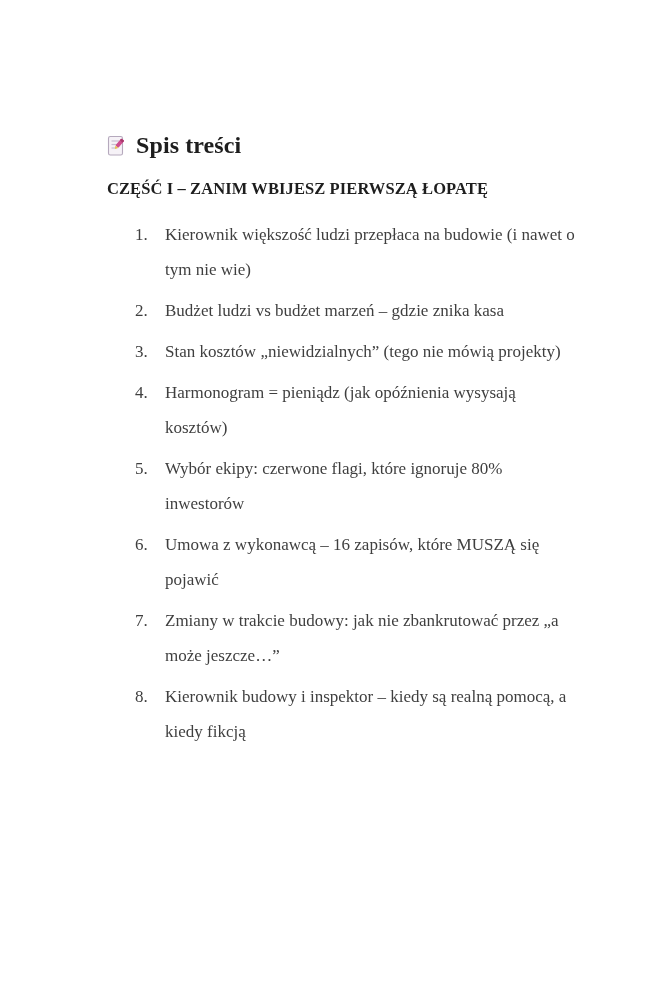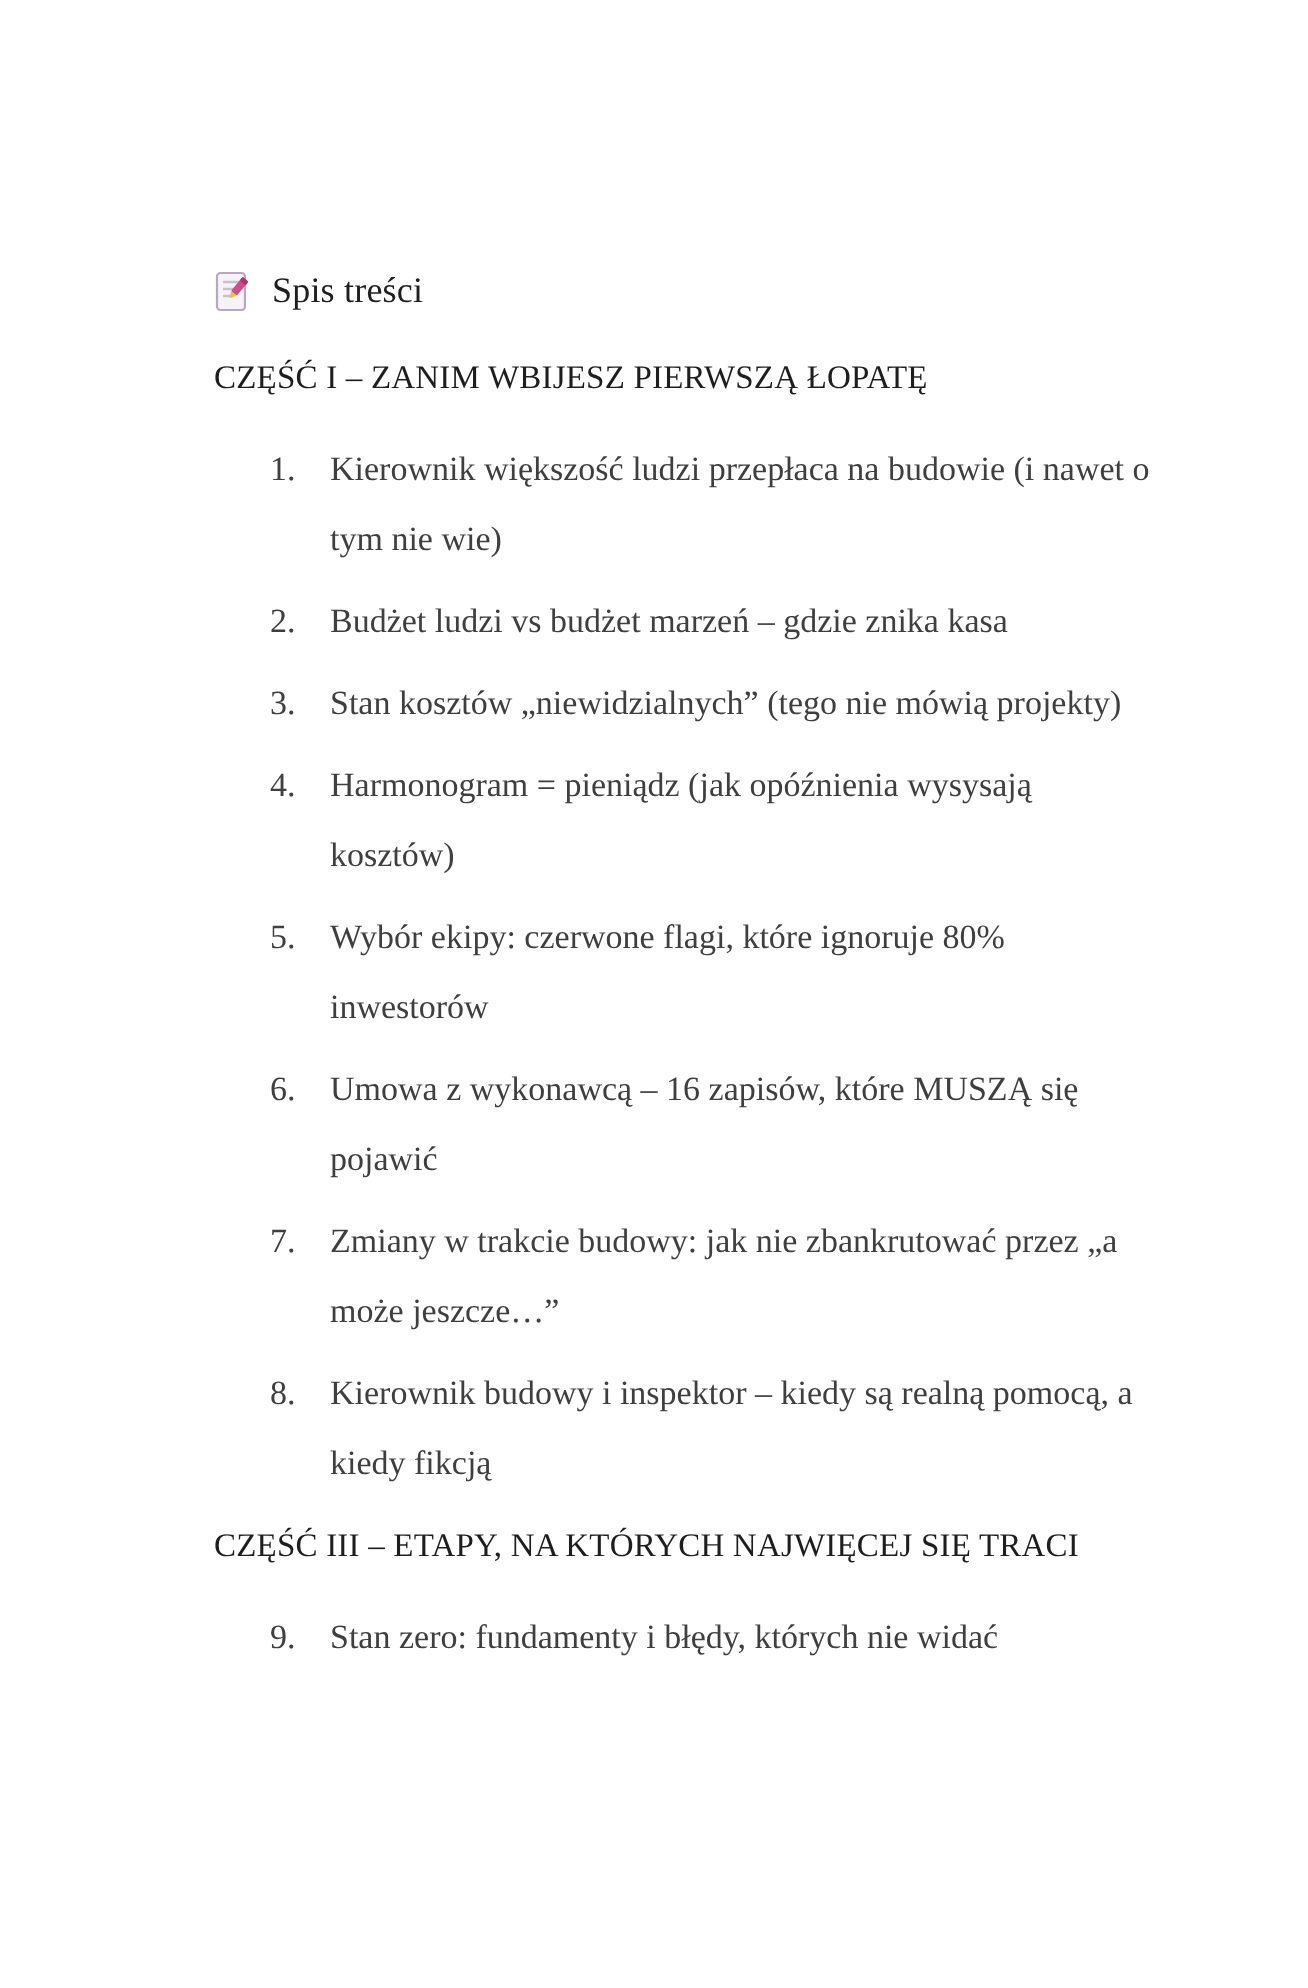--- a/index.html
+++ b/index.html
@@ -20,27 +20,27 @@
     padding:128px 78px 0 106px;
     overflow:hidden;
   }
   
   .toc-header{
     display:flex;align-items:center;gap:9px;
     height:35px;margin-bottom:8px;
   }
   .memo-icon{display:inline-flex;width:21px;height:22px;flex:0 0 auto;}
   .toc-title{
-    font-size:18px;font-weight:normal;
+    font-size:24px;font-weight:bold;
     color:var(--text-heading);
     letter-spacing:0.1px;
   }
   
   .toc-section h2{
-    font-size:16.5px;font-weight:normal;
+    font-size:16.5px;font-weight:bold;
     color:var(--text-heading);
     line-height:35px;
     margin:0 0 11px 1px;
     letter-spacing:0.1px;
     white-space:nowrap;
   }
   
   .toc-section ol{
     list-style:none;
     padding-left:29px;   
@@ -117,24 +117,15 @@
           <li>
             <span class="num">7.</span>
             <span class="txt">Zmiany w trakcie budowy: jak nie zbankrutować przez „a może jeszcze…”</span>
           </li>
           <li>
             <span class="num">8.</span>
             <span class="txt">Kierownik budowy i inspektor – kiedy są realną pomocą, a kiedy fikcją</span>
           </li>
         </ol>
       </section>
-      <section class="toc-section">
-        <h2>CZĘŚĆ III – ETAPY, NA KTÓRYCH NAJWIĘCEJ SIĘ TRACI</h2>
-        <ol>
-          <li>
-            <span class="num">9.</span>
-            <span class="txt">Stan zero: fundamenty i błędy, których nie widać</span>
-          </li>
-        </ol>
-      </section>
     </div>
 
 </div>
 
 </body></html>

